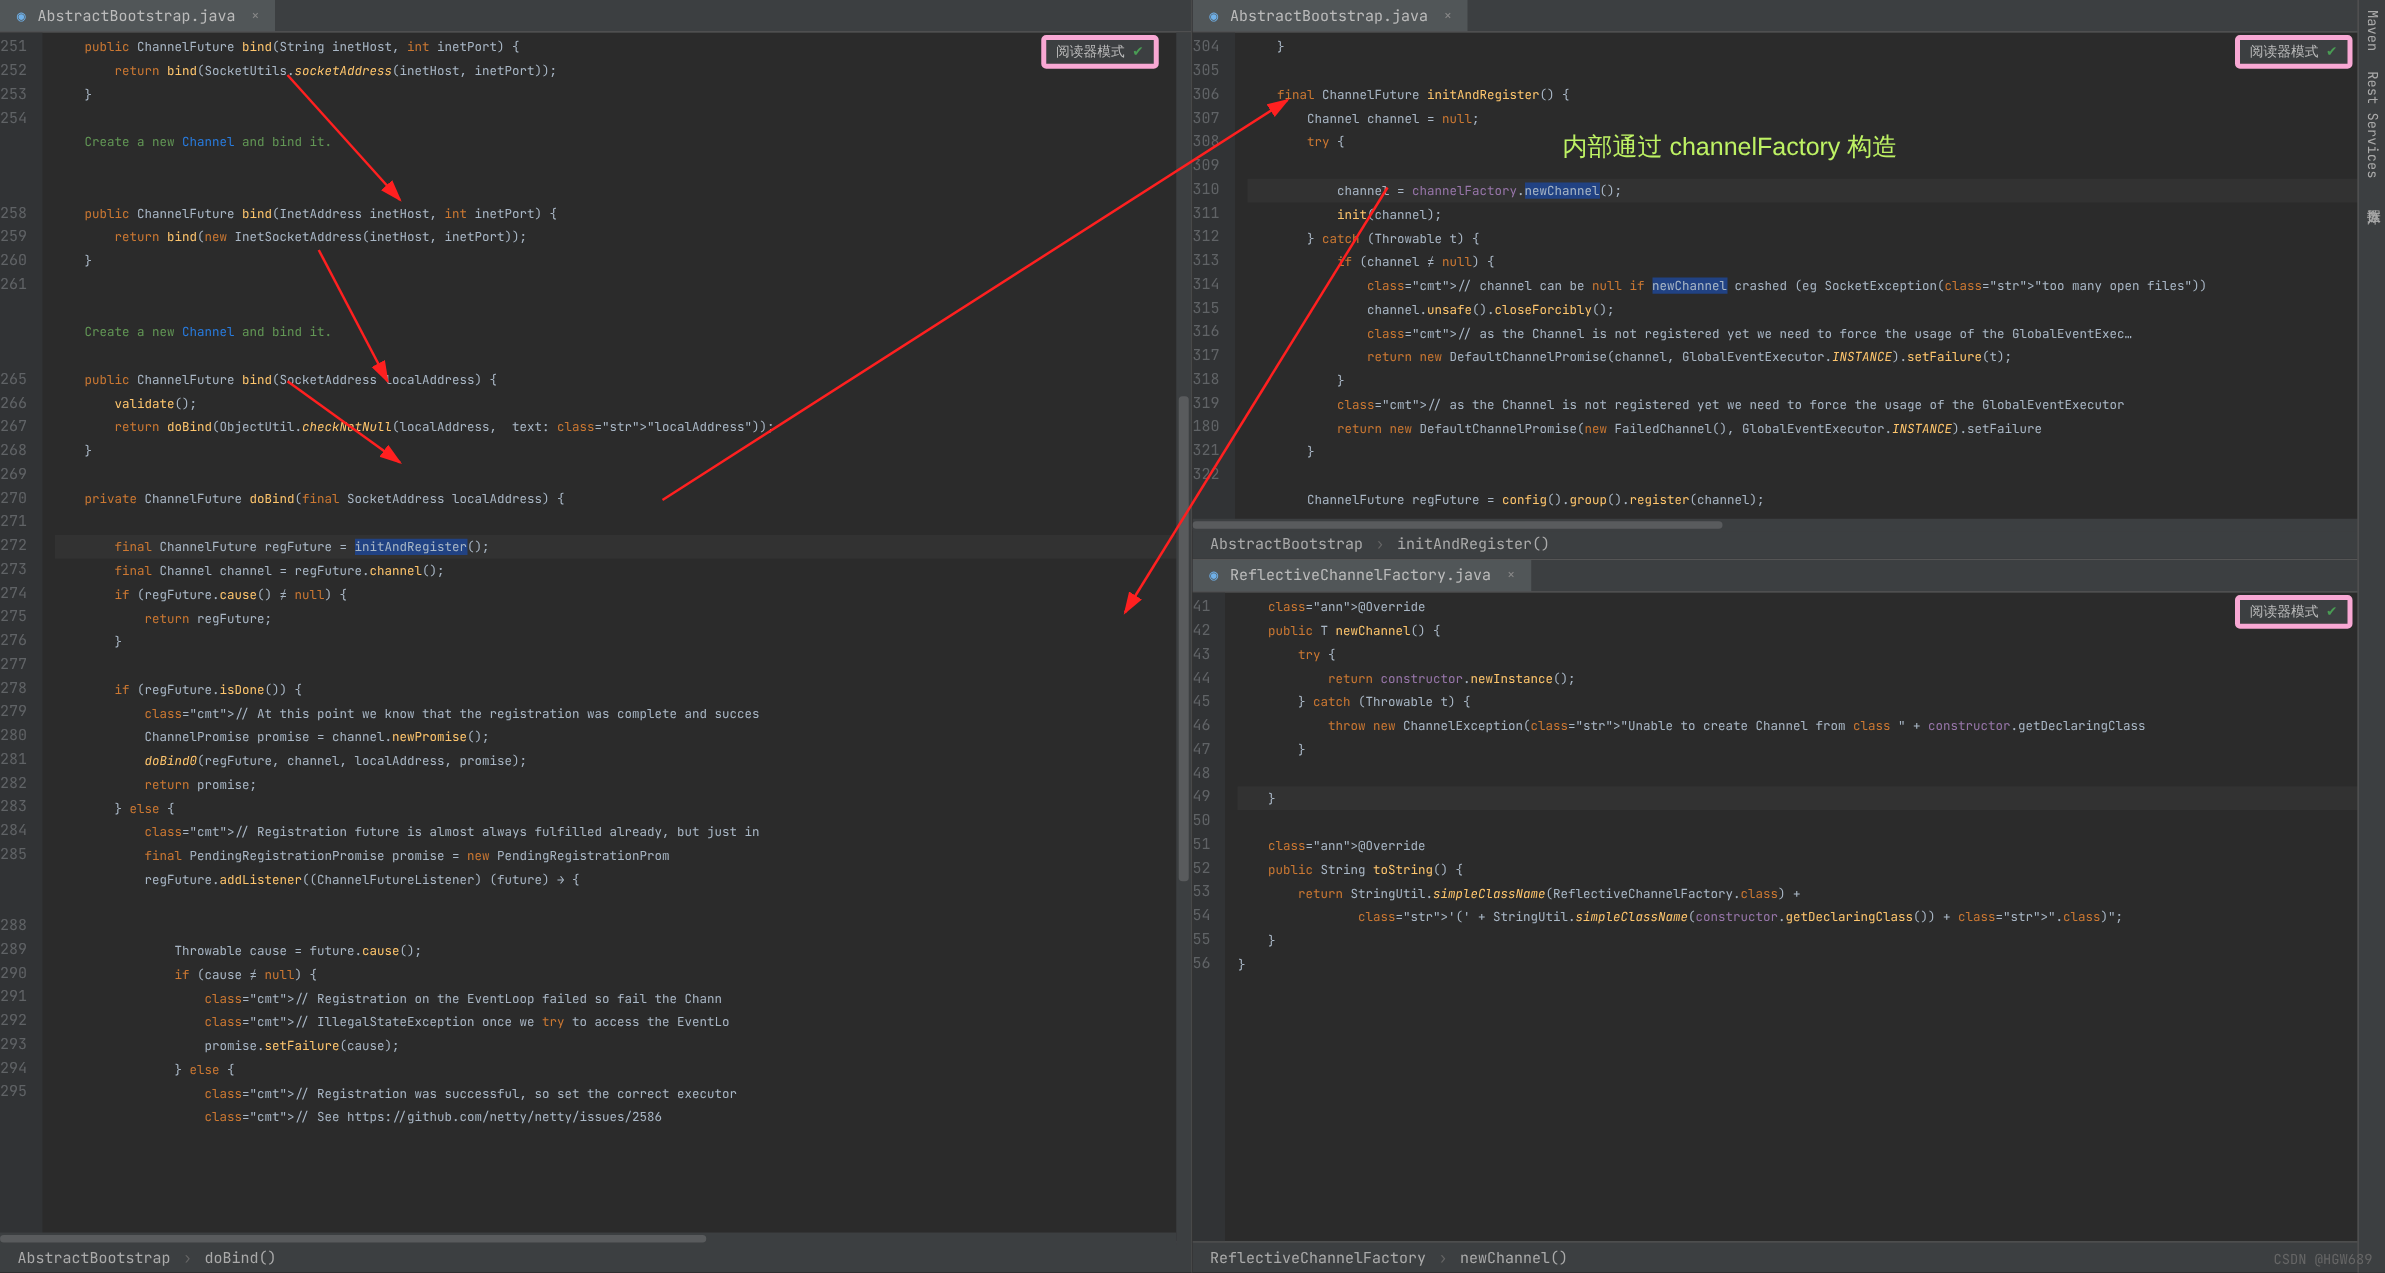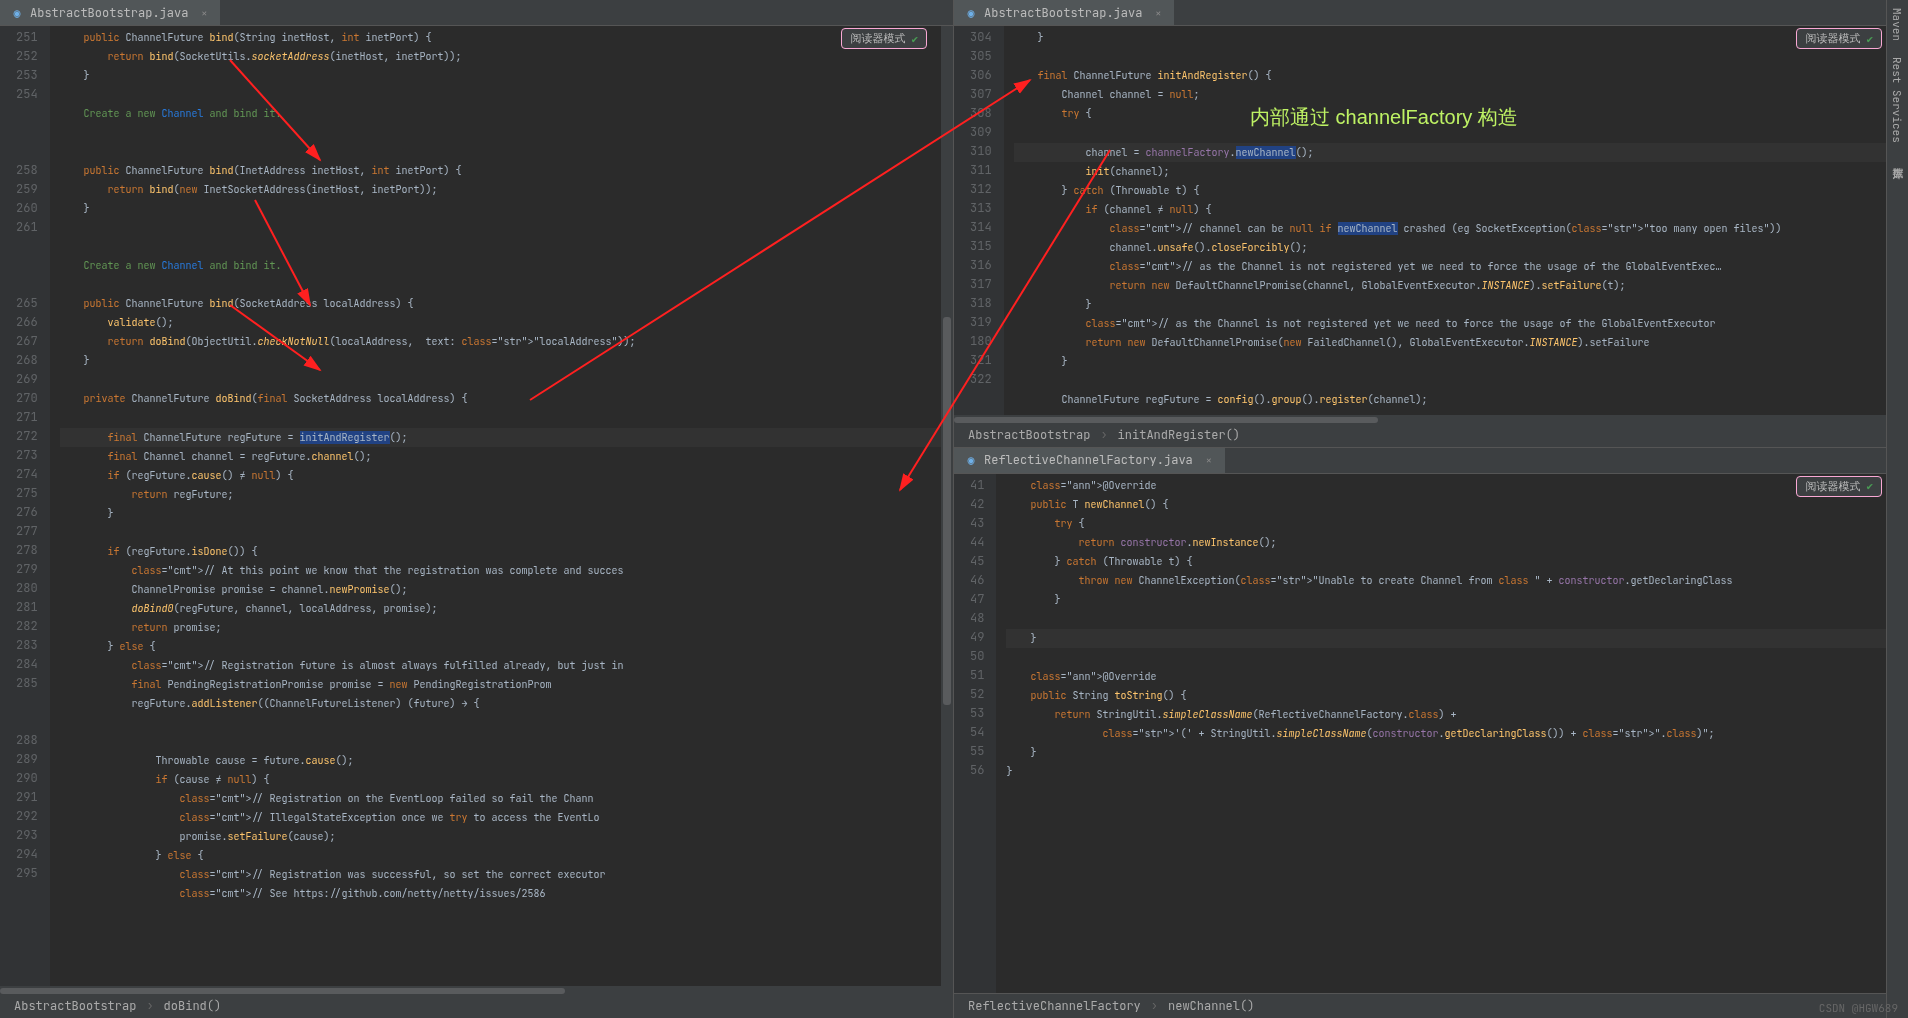--- a/index.html
+++ b/index.html
@@ -58,21 +58,21 @@
   .editor {
     flex:1;
     display:flex;
     overflow:hidden;
     position:relative;
   }
   .gutter {
     background:#313335;
     color:#606366;
     text-align:right;
-    padding:2px 12px 2px 16px;
+    padding:2px 12px 2px 0;
     font-size:12px;
     line-height:19px;
     user-select:none;
     flex-shrink:0;
   }
   .gutter .ln { height:19px; position:relative; }
 
   .code {
     flex:1;
     padding:2px 0 2px 10px;
@@ -91,29 +91,30 @@
   .fld  { color:#9876aa; }
   .doc  { color:#629755; font-style:normal; }
   .doclink { color:#287bde; }
   .ital { font-style:italic; color:#ffc66d; }
   .seltxt{ background:#214283; color:#a9b7c6; }
 
   .reader-badge {
     position:absolute;
     top:28px; right:26px;
     background:#3c3f41;
-    border:1px solid #f9a8d4;
+    border:4px solid #f9a8d4;
     color:#bbb;
     font-size:11px;
     padding:2px 8px;
     border-radius:4px;
     display:flex;
     align-items:center;
     gap:6px;
     z-index:5;
+    font-family:Liberation Serif, serif;
   }
   .ok-icon { color:#499c54; }
 
   .breadcrumbs {
     height:22px;
     background:#3c3f41;
     border-top:1px solid #555;
     display:flex;
     align-items:center;
     padding:12px 14px;

